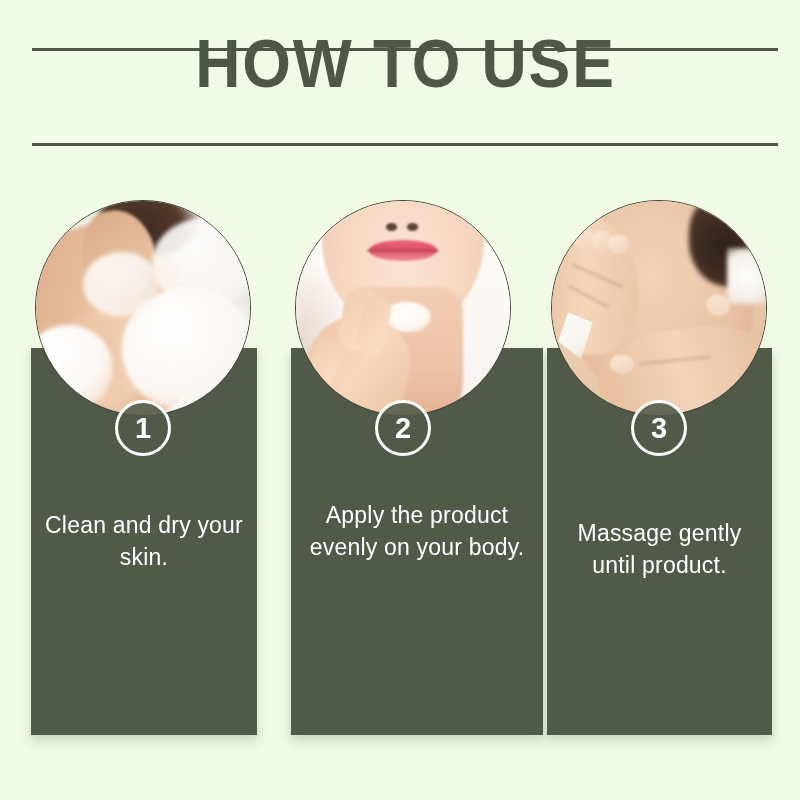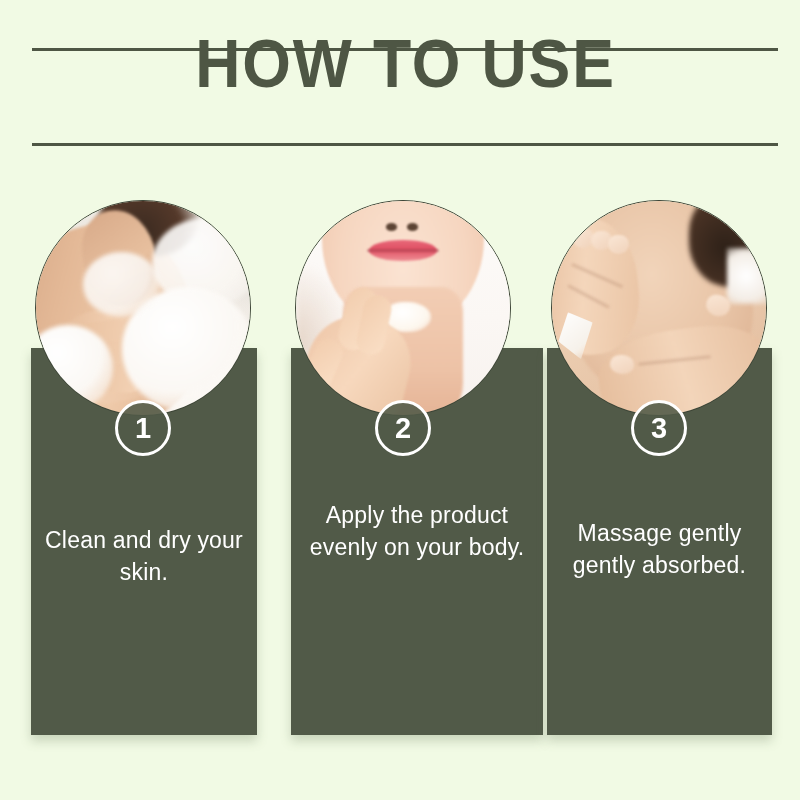--- a/index.html
+++ b/index.html
@@ -80,21 +80,21 @@
     box-shadow: 0 6px 10px rgba(110, 130, 95, 0.30);
   }
   .card-1 { left: 31px; }
   .card-2 { left: 291px; width: 252px; }
   .card-3 { left: 547px; width: 225px; }
 
   .card-text {
     position: absolute;
     left: 6px;
     right: 6px;
-    top: 177px;
+    top: 162px;
     text-align: center;
     color: #ffffff;
     font-size: 23px;
     line-height: 1.38;
     font-weight: 400;
     letter-spacing: 0.2px;
   }
   .card-2 .card-text { top: 152px; }
   .card-3 .card-text { top: 170px; }
 
@@ -415,21 +415,21 @@
         <div class="p2-cream"></div>
         <div class="p2-hand"></div>
         <div class="p2-finger p2-fa"></div>
         <div class="p2-finger p2-fb"></div>
         <div class="p2-finger p2-fc"></div>
       </div>
     </div>
     <div class="badge badge-2">2</div>
 
     <div class="card card-3">
-      <div class="card-text">Massage gently gently absorbed.</div>
+      <div class="card-text">Massage gently until product.</div>
     </div>
     <div class="photo photo-3">
       <div class="photo-art">
         <div class="p3-bg"></div>
         <div class="p3-skin"></div>
         <div class="p3-hair"></div>
         <div class="p3-white-b"></div>
         <div class="p3-hand-l"></div>
         <div class="p3-nail p3-n1"></div>
         <div class="p3-nail p3-n2"></div>

